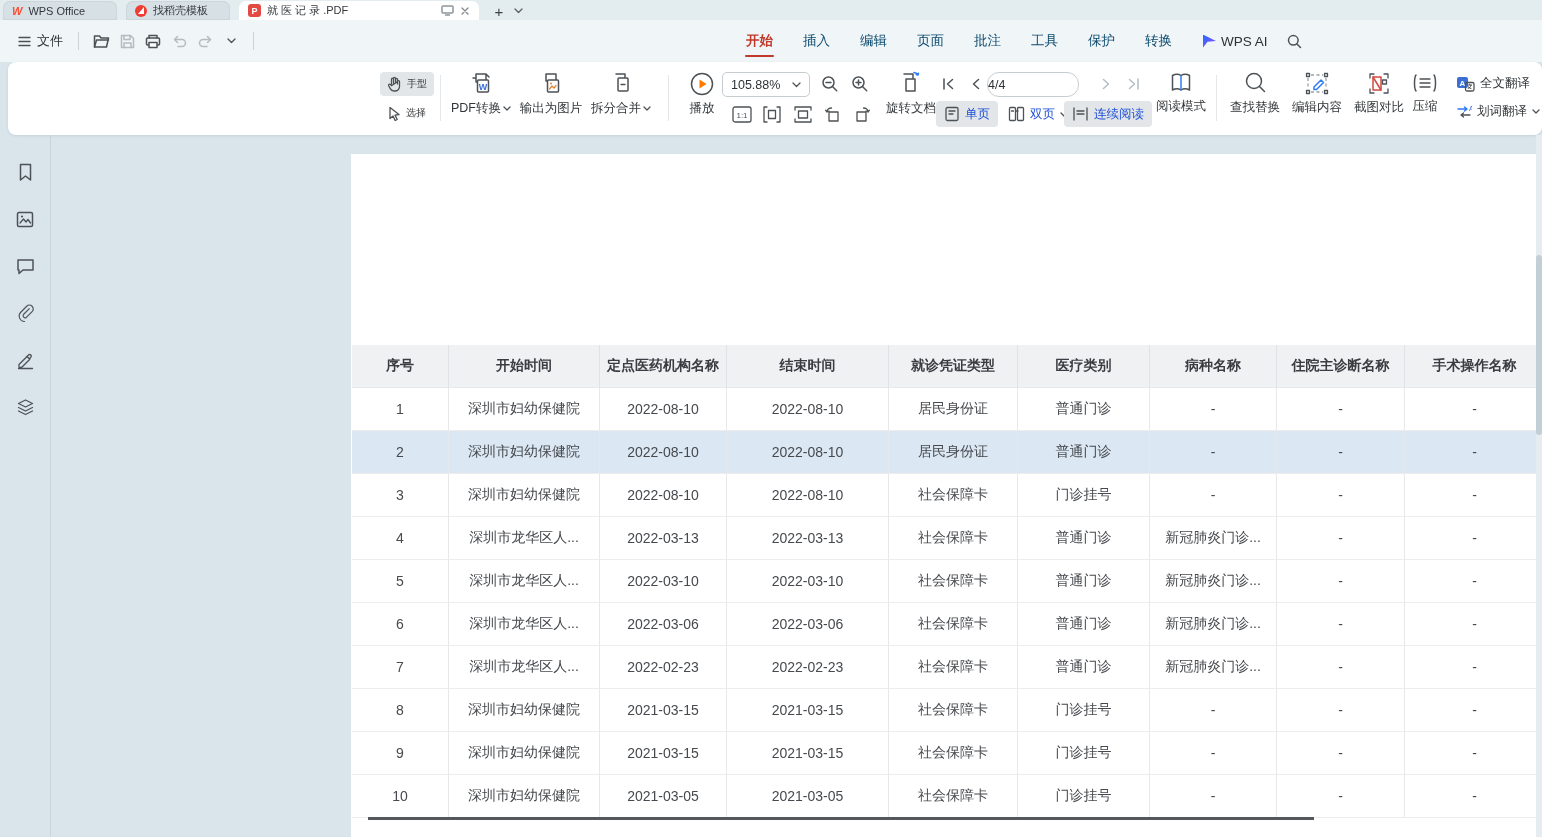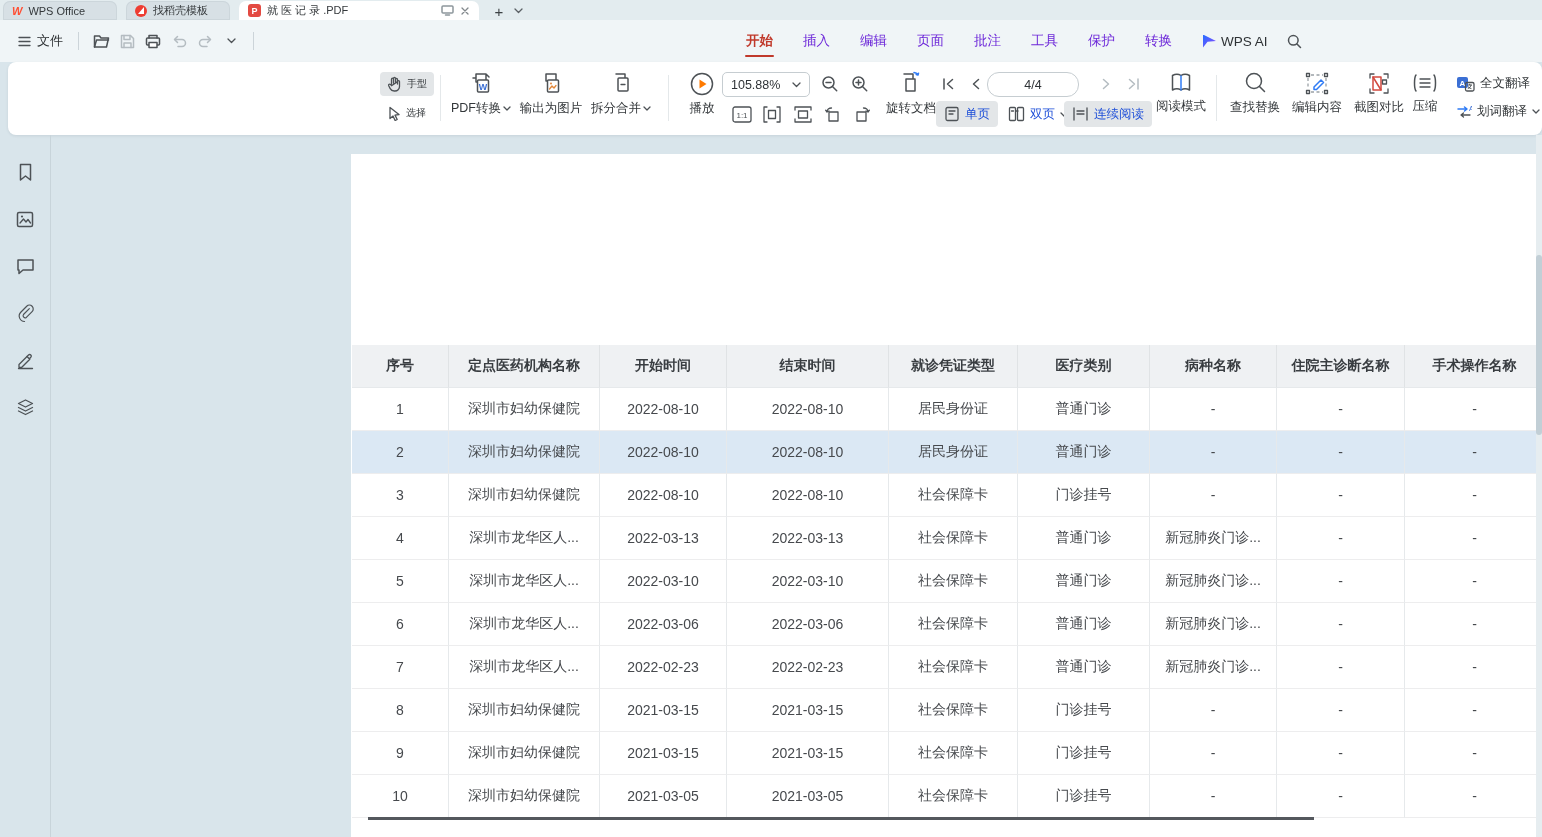--- a/index.html
+++ b/index.html
@@ -15,35 +15,35 @@
   .tabgap { width:9px; }
   .newtab-btn { width:20px; height:18px; display:flex; align-items:center; justify-content:center; color:#3c4144; font-size:15px; }
   .tablist-btn { width:18px; height:18px; display:flex; align-items:center; justify-content:center; }
 
   
   .menubar { left:0; top:20px; width:1542px; height:42px; background:#f0f5f7; display:flex; align-items:center; padding-left:12px; }
   .file-btn { display:flex; align-items:center; gap:6px; font-size:13px; color:#2e3235; padding:4px 6px; }
   .vdiv { width:1px; height:18px; background:#ccd4d9; margin:0 9px; }
   .qbtn { width:26px; height:26px; display:flex; align-items:center; justify-content:center; border-radius:4px; }
   .menus { position:absolute; left:731px; top:20px; height:42px; display:flex; align-items:center; }
-  .menu-item { font-size:13.5px; color:#6d28d9; padding:0 15px; height:42px; display:flex; align-items:center; position:relative; }
+  .menu-item { font-size:13.5px; color:#0c4a6e; padding:0 15px; height:42px; display:flex; align-items:center; position:relative; }
   .menu-item.active { color:#c0392b; font-weight:700; }
   .menu-item.active::after { content:""; position:absolute; left:14px; right:14px; bottom:5px; height:2.5px; background:#c0392b; border-radius:2px; }
   .wpsai { display:flex; align-items:center; gap:5px; font-size:13.5px; color:#2e3235; padding:0 10px 0 16px; }
   .ai-logo { width:13px; height:13px; background:linear-gradient(135deg,#2f6bff 10%,#8a4bff 90%); clip-path:polygon(0 0,100% 50%,35% 55%,0 100%); }
 
   
   .ribbon { left:8px; top:62px; width:1534px; height:73px; background:#ffffff; border-radius:8px 8px 8px 8px; box-shadow:0 1px 3px rgba(40,60,70,.10); }
   .tool-sm { position:absolute; display:flex; align-items:center; gap:5px; height:24px; padding:0 7px; border-radius:4px; font-size:10px; color:#33373a; }
   .tool-sm.on, .seg.on { background:#e3e6e8; }
   .tool-lg { position:absolute; width:70px; display:flex; flex-direction:column; align-items:center; gap:3px; font-size:12.5px; color:#33373a; }
   .tool-lg .lbl { white-space:nowrap; display:flex; align-items:center; gap:2px; }
   .rdiv { position:absolute; width:1px; height:46px; top:13px; background:#e4e8ea; }
   .zoombox { position:absolute; left:714px; top:10px; width:88px; height:25px; border:1px solid #c6cdd1; border-radius:5px; display:flex; align-items:center; justify-content:space-between; padding:0 8px; font-size:12.5px; color:#2f3337; }
-  .pagebox { position:absolute; left:979px; top:10px; width:92px; height:25px; border:1px solid #c6cdd1; border-radius:12px; display:flex; align-items:center; justify-content:center; font-size:12.5px; color:#2f3337; }
+  .pagebox { position:absolute; left:979px; top:10px; width:92px; height:25px; border:1px solid #c6cdd1; border-radius:12px; display:flex; align-items:center; justify-content:flex-start; font-size:12.5px; color:#2f3337; }
   .navbtn { position:absolute; top:12px; width:20px; height:20px; display:flex; align-items:center; justify-content:center; }
   .seg { position:absolute; top:39px; height:26px; display:flex; align-items:center; gap:5px; padding:0 8px; border-radius:4px; font-size:12.5px; color:#1d4ed8; }
   .icbtn { position:absolute; top:40px; width:24px; height:24px; display:flex; align-items:center; justify-content:center; border-radius:4px; }
   .inline-tool { position:absolute; display:flex; align-items:center; gap:5px; font-size:12.5px; color:#33373a; }
 
   
   .sidebar { left:0; top:135px; width:51px; height:702px; border-right:1px solid #c8d4da; display:flex; flex-direction:column; align-items:center; padding-top:24px; gap:21px; }
   .sb-icon { width:26px; height:26px; display:flex; align-items:center; justify-content:center; border-radius:4px; }
 
   
@@ -469,22 +469,22 @@
         <path d="M2.5 9.5l7 3.5 7-3.5" class="st-thin"></path>
         <path d="M2.5 13l7 3.5 7-3.5" class="st-thin"></path>
       </svg>
   </div>
 </div>
 
 <div class="abs docpage">
   <div class="med-table">
     <div class="trow head" id="thead">
         <div class="tcell">序号</div>
+        <div class="tcell">开始时间</div>
         <div class="tcell">定点医药机构名称</div>
-        <div class="tcell">开始时间</div>
         <div class="tcell">结束时间</div>
         <div class="tcell">就诊凭证类型</div>
         <div class="tcell">医疗类别</div>
         <div class="tcell">病种名称</div>
         <div class="tcell">住院主诊断名称</div>
         <div class="tcell">手术操作名称</div>
       </div>
     <div id="tbody">
         <div class="trow">
           <div class="tcell">1</div>

